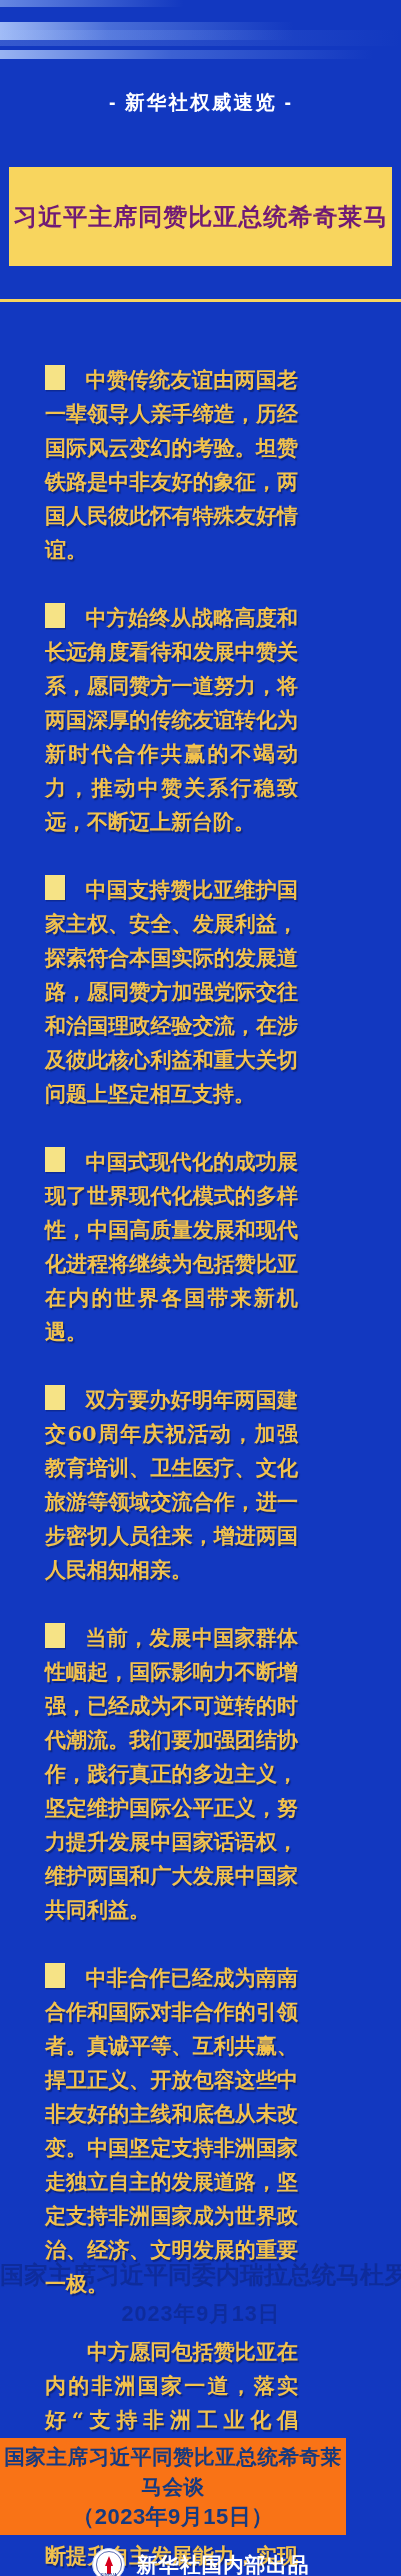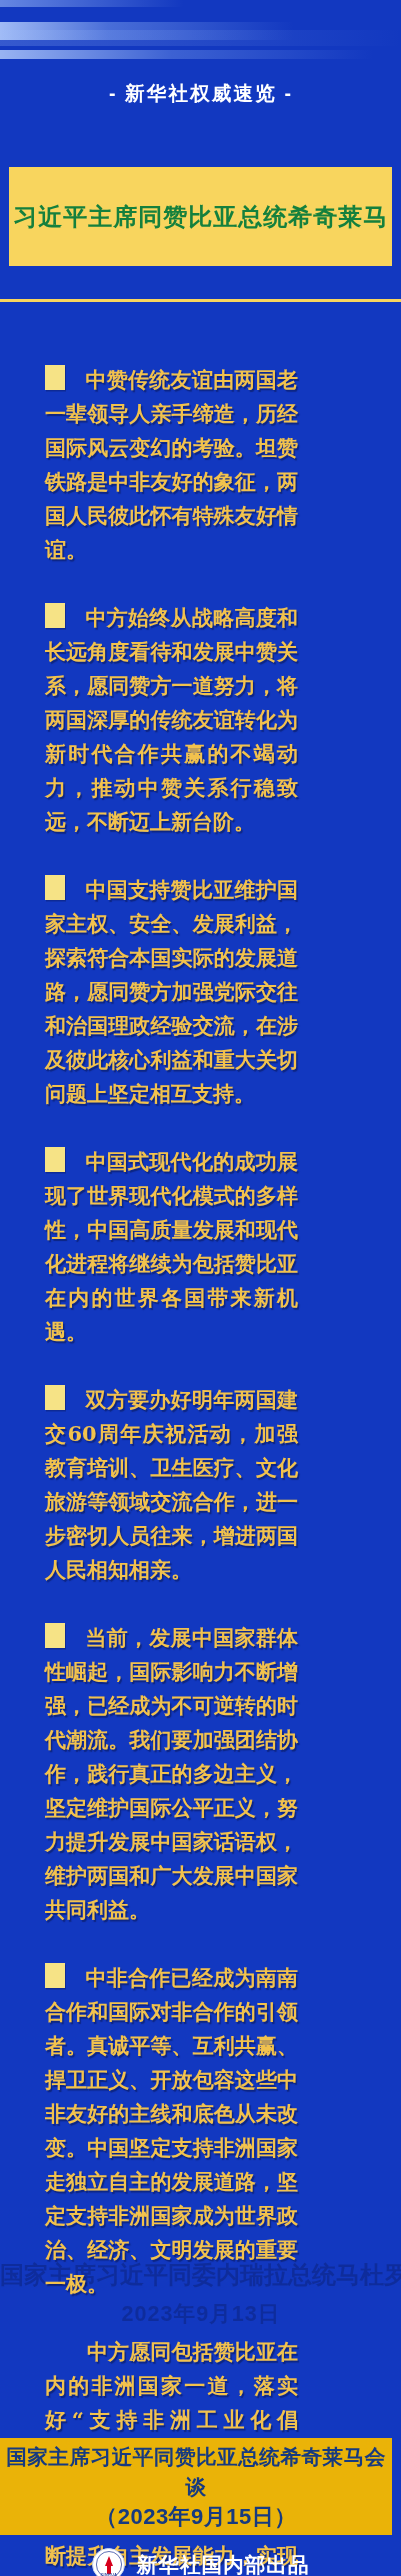--- a/index.html
+++ b/index.html
@@ -16,28 +16,28 @@
   .streak-0{top:0;width:216px;height:7.2px;
     background:linear-gradient(90deg,rgba(170,200,255,.55),rgba(170,200,255,0) 85%);}
   .streak-1{top:21.6px;width:309px;height:18.5px;
     background:linear-gradient(90deg,rgba(186,210,255,.85) 0%,rgba(140,175,245,.45) 35%,rgba(18,56,192,0) 95%);}
   .streak-2{top:30px;width:402px;height:15.5px;
     background:linear-gradient(90deg,rgba(160,190,250,.25),rgba(160,190,250,.10) 60%,rgba(160,190,250,0));}
   .streak-3{top:50px;width:381px;height:9.3px;
     background:linear-gradient(90deg,rgba(186,210,255,.8) 0%,rgba(140,175,245,.35) 45%,rgba(18,56,192,0) 98%);}
 
   .top-label{
-    position:absolute;top:80px;left:0;width:100%;
+    position:absolute;top:89px;left:0;width:100%;
     text-align:center;color:#ffffff;
     font-size:19.6px;font-weight:bold;letter-spacing:2.1px;
   }
   .banner{
     position:absolute;top:167px;left:9.3px;width:383px;height:99px;
     background:#f8d55e;
-    color:#15803d;
+    color:#701a75;
     display:flex;flex-direction:column;justify-content:center;
     text-align:center;
     font-weight:800;font-size:24px;line-height:36px;letter-spacing:1px;
   }
   .rule{
     position:absolute;top:299px;left:0;width:402px;height:2.6px;
     background:#f8d55e;
   }
   .watermark{
     position:absolute;left:0;width:100%;text-align:center;
@@ -62,22 +62,22 @@
     text-shadow:1.5px 2.1px 1px rgba(8,18,70,0.5);
   }
   .para:last-child{margin-bottom:0;}
   .para.indent{text-indent:42px;}
   .sq{
     display:inline-block;width:19.6px;height:25px;
     background:#f6e386;margin-right:20.6px;vertical-align:-3.1px;
     box-shadow:1px 1.5px 0 rgba(8,18,70,0.35);
   }
   .caption-band{
-    position:absolute;top:2438px;left:0;width:392px;height:97px;
-    background:#eab308;color:#163a80;
+    position:absolute;top:2438px;left:0;width:346px;height:97px;
+    background:#f97316;color:#163a80;
     display:flex;flex-direction:column;justify-content:center;align-items:center;
     font-weight:bold;text-align:center;z-index:1;
   }
   .caption-band .cap1{font-size:20.6px;line-height:30px;letter-spacing:0.5px;}
   .caption-band .cap2{font-size:22px;line-height:30px;letter-spacing:0.5px;}
 
   .footer{
     position:absolute;top:2543px;left:0;width:402px;height:43px;
     display:flex;justify-content:center;align-items:center;gap:11.3px;z-index:1;
   }

